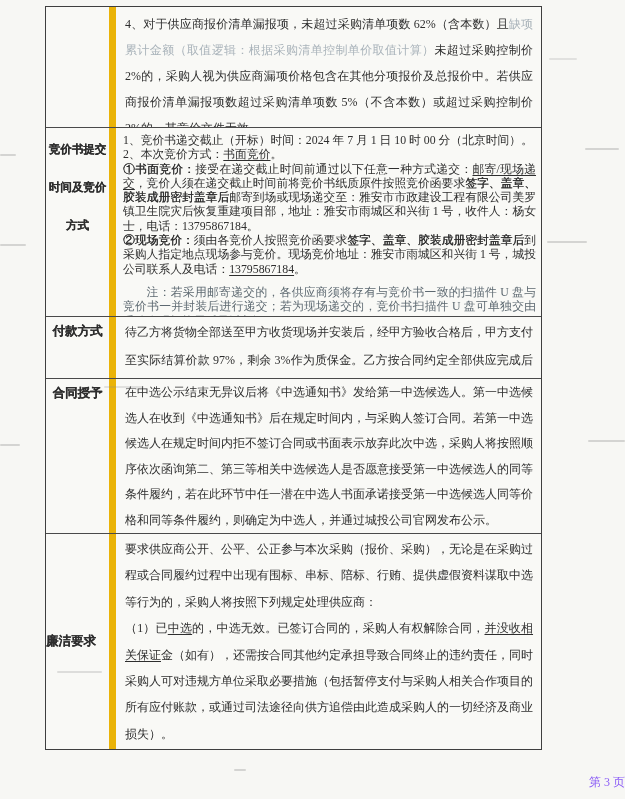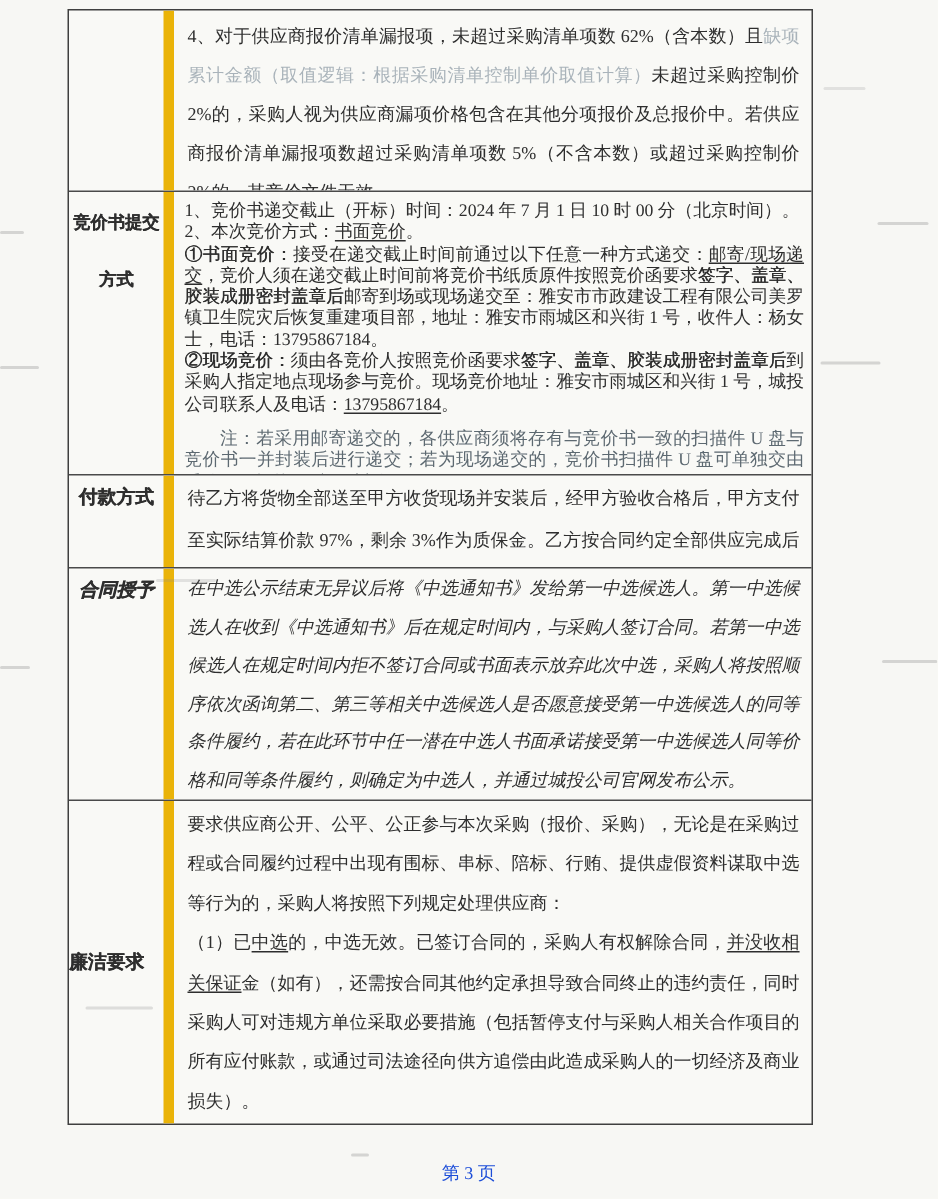--- a/index.html
+++ b/index.html
@@ -33,55 +33,56 @@
   .para{margin:0;}
   .para.note{color:#5d6971;margin-top:9px;text-indent:2em;}
   .sb{font-weight:400;text-shadow:0.3px 0 currentColor;}
   .su{text-decoration:underline;text-underline-offset:2px;text-decoration-thickness:1px;margin-top:24px;}
   .sf{color:#a9b3ba;}
 
   
   .r0{height:121px;}
   .r1{height:189px;}
   .r2{height:62px;justify-content:center;}
-  .r3{height:155px;font-style:italic;}
+  .r3{height:155px;}
   .r4{height:215px;}
   .r0 .t-body{font-size:12px;line-height:26px;padding:4px 8px 0 9px;}
   .r1 .t-body{font-size:11.8px;line-height:14.3px;padding:5px 5px 0 7px;}
   .r2 .t-body{font-size:12px;line-height:28px;padding:1px 8px 0 9px;}
   .r3 .t-body{font-size:12px;line-height:25.5px;padding:1px 8px 0 9px;}
   .r4 .t-body{font-size:12px;line-height:26.4px;padding:2px 8px 0 9px;}
   .r1 .t-hdr{padding-top:2px;line-height:38px;font-size:11.5px;}
   .r2 .t-hdr{padding-top:1px;line-height:26px;font-size:12.5px;}
   .r3 .t-hdr{padding-top:2px;line-height:25px;font-size:12.5px;}
   .r4 .t-hdr{display:flex;align-items:center;justify-content:flex-start;font-size:12.5px;}
 
   .footer{
     position:absolute;left:0;right:0;top:774px;
-    text-align:center;font-size:12px;color:#1d4ed8;
+    text-align:right;font-size:12px;color:#8b5cf6;
   }
   .artifact{
     position:absolute;height:2px;background:#8d8d8d;
     opacity:.32;border-radius:1px;pointer-events:none;
   }
 </style>
 </head>
 <body>
 
 <div class="page">
   <div class="doc-table" id="doc-table">
       <div class="t-row r0">
         <div class="t-hdr"></div>
         <div class="t-body">
           <p class="para"><span>4、对于供应商报价清单漏报项，未超过采购清单项数 62%（含本数）且</span><span class="sf">缺项累计金额（取值逻辑：根据采购清单控制单价取值计算）</span><span>未超过采购控制价 2%的，采购人视为供应商漏项价格包含在其他分项报价及总报价中。若供应商报价清单漏报项数超过采购清单项数 5%（不含本数）或超过采购控制价 2%的，其竞价文件无效。</span></p>
         </div>
       </div>
       <div class="t-row r1">
         <div class="t-hdr">
           <div>竞价书提交</div>
+          <div>时间及竞价</div>
           <div>方式</div>
         </div>
         <div class="t-body">
           <p class="para"><span>1、竞价书递交截止（开标）时间：2024 年 7 月 1 日 10 时 00 分（北京时间）。</span></p>
           <p class="para"><span>2、本次竞价方式：</span><span class="su">书面竞价</span><span>。</span></p>
           <p class="para"><span class="sb">①书面竞价：</span><span>接受在递交截止时间前通过以下任意一种方式递交：</span><span class="su">邮寄/现场递交</span><span>，竞价人须在递交截止时间前将竞价书纸质原件按照竞价函要求</span><span class="sb">签字、盖章、胶装成册密封盖章后</span><span>邮寄到场或现场递交至：雅安市市政建设工程有限公司美罗镇卫生院灾后恢复重建项目部，地址：雅安市雨城区和兴街 1 号，收件人：杨女士，电话：13795867184。</span></p>
           <p class="para"><span class="sb">②现场竞价：</span><span>须由各竞价人按照竞价函要求</span><span class="sb">签字、盖章、胶装成册密封盖章后</span><span>到采购人指定地点现场参与竞价。现场竞价地址：雅安市雨城区和兴街 1 号，城投公司联系人及电话：</span><span class="su">13795867184</span><span>。</span></p>
           <p class="para note"><span>注：若采用邮寄递交的，各供应商须将存有与竞价书一致的扫描件 U 盘与竞价书一并封装后进行递交；若为现场递交的，竞价书扫描件 U 盘可单独交由采购人现场拷贝后予以归还。</span></p>
         </div>
       </div>

